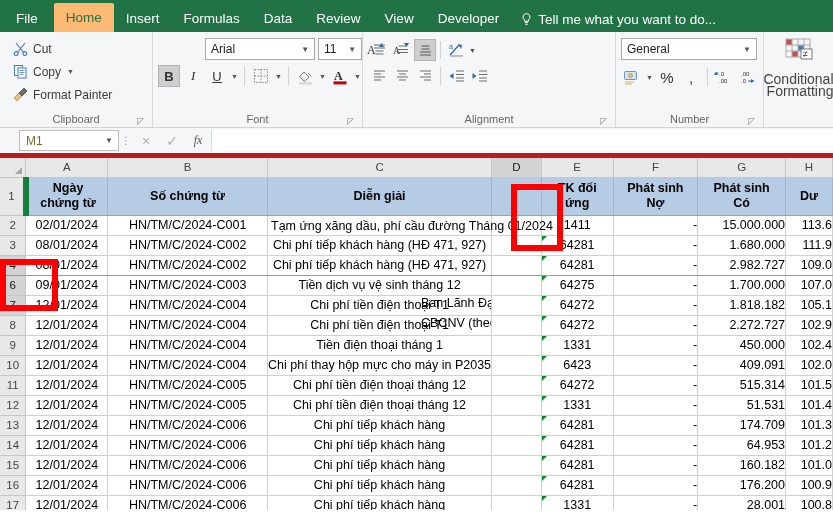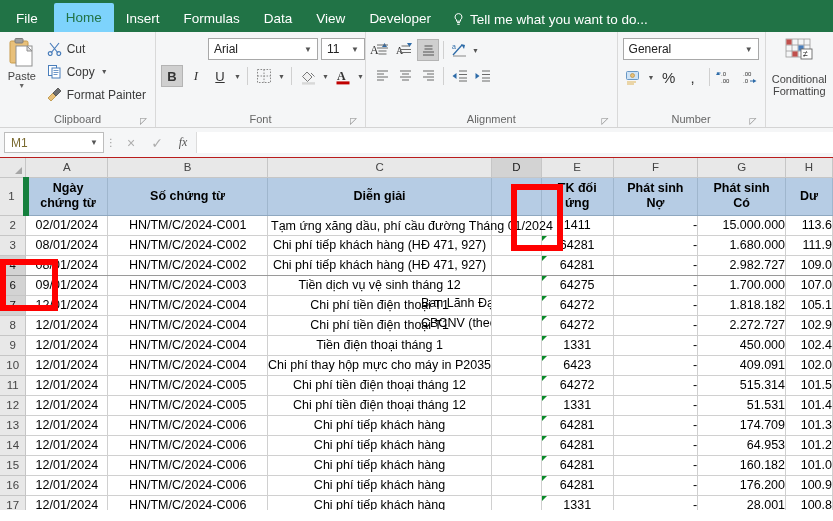--- a/index.html
+++ b/index.html
@@ -15,21 +15,21 @@
   .tabbar{
     height:32px; background:#217346; display:flex; align-items:flex-end;
     position:relative;
   }
   .tab{
     height:26px; line-height:26px; padding:0 12px; color:#ffffff;
     font-size:13.5px; white-space:nowrap; cursor:default;
   }
   .tab.file{ padding:0 16px; }
   .tab.active{
-    background:#7dd3fc; color:#217346; height:29px; line-height:29px;
+    background:#fdba74; color:#217346; height:29px; line-height:29px;
     border-radius:2px 2px 0 0; font-weight:400;
   }
   .tellme{
     display:flex; align-items:center; gap:6px; color:#ffffff; font-size:13.5px;
     height:26px; padding:0 10px; white-space:nowrap;
   }
   .bulb{ display:inline-block; width:11px; height:13px; position:relative; }
   .bulb svg{ display:block; }
 
   
@@ -89,21 +89,21 @@
   .alcol{ display:flex; flex-direction:column; gap:4px; padding-top:4px; }
   .wrapcol{ display:flex; flex-direction:column; gap:4px; padding:4px 0 0 6px; }
   .wrapbtn{
     display:flex; align-items:center; gap:5px; font-size:12.5px; color:#3b3b3b;
     height:22px; padding:0 3px; white-space:nowrap; cursor:default;
   }
 
   
   .fbar{
     height:30px; background:#f5f6f7; display:flex; align-items:center;
-    border-bottom:1px solid #b91c1c; padding:0 0 0 4px;
+    border-bottom:5px solid #b91c1c; padding:0 0 0 19px;
   }
   .namebox{
     width:100px; height:21px; background:#fff; border:1px solid #bdbdbd;
     display:flex; align-items:center; justify-content:space-between;
     font-size:12px; color:#7a6a2f; padding:0 2px 0 6px;
   }
   .namebox .nd{ font-size:8px; color:#555; padding-right:3px; }
   .grip{ width:14px; text-align:center; color:#9a9a9a; font-size:10px; letter-spacing:0; }
   .fbtns{ display:flex; align-items:center; gap:0px; }
   .fbtn{
@@ -181,47 +181,38 @@
 </style>
 </head>
 <body>
 
 <div class="tabbar">
   <div class="tab file">File</div>
   <div class="tab active">Home</div>
   <div class="tab">Insert</div>
   <div class="tab">Formulas</div>
   <div class="tab">Data</div>
+  <div class="tab">Review</div>
   <div class="tab">View</div>
   <div class="tab">Developer</div>
   <div class="tellme">
     <span class="bulb">
       <svg width="11" height="13" viewBox="0 0 11 13">
           <path d="M5.5 0.6a3.4 3.4 0 0 0-2 6.2v1.4h4V6.8a3.4 3.4 0 0 0-2-6.2z" fill="none" stroke="#ffffff" stroke-width="1"></path>
           <path d="M4 9.6h3M4.3 11.3h2.4" stroke="#ffffff" stroke-width="1"></path>
         </svg>
     </span>
     <span>Tell me what you want to do...</span>
   </div>
 </div>
 
 <div class="ribbon">
 
   <div class="group" style="width:155px;">
     <div class="group-body">
-      <div class="bigbtn">
-        <svg width="30" height="32" viewBox="0 0 30 32">
-          <rect x="3" y="4" width="18" height="22" rx="1.5" fill="#e8c07a" stroke="#c79b4a"></rect>
-          <rect x="8" y="1.5" width="8" height="4.5" rx="1" fill="#9f9f9f" stroke="#7d7d7d"></rect>
-          <rect x="9" y="9" width="16" height="20" fill="#ffffff" stroke="#8f8f8f"></rect>
-          <path d="M20 9 L25 14 L20 14 Z" fill="#dcdcdc" stroke="#8f8f8f"></path>
-        </svg>
-        <span class="lbl">Paste</span>
-        <span class="caret-sm">▼</span>
-      </div>
       <div class="smallcol">
         <div class="smallbtn">
           <svg width="15" height="15" viewBox="0 0 15 15">
             <path d="M3 2 L11 12 M12 2 L4 12" stroke="#4a7ebb" stroke-width="1.2" fill="none"></path>
             <circle cx="3.2" cy="12.6" r="1.9" fill="none" stroke="#4a7ebb" stroke-width="1.2"></circle>
             <circle cx="11.8" cy="12.6" r="1.9" fill="none" stroke="#4a7ebb" stroke-width="1.2"></circle>
           </svg>
           <span>Cut</span>
         </div>
         <div class="smallbtn">
@@ -427,21 +418,21 @@
             <rect x="4" y="2" width="24" height="18"></rect>
             <path d="M10 2v18M16 2v18M22 2v18M4 8h24M4 14h24"></path>
           </g>
           <rect x="4.4" y="2.4" width="5.2" height="5.2" fill="#c0504d"></rect>
           <rect x="16.4" y="8.4" width="5.2" height="5.2" fill="#4a7ebb"></rect>
           <rect x="10.4" y="14.4" width="5.2" height="5.2" fill="#c0504d"></rect>
           <rect x="19" y="12" width="11" height="10" fill="#ffffff" stroke="#6b6b6b" stroke-width="0.9"></rect>
           <text x="21" y="20" font-size="9" fill="#333" font-family="Liberation Sans, sans-serif">≠</text>
         </svg>
       </div>
-      <div style="font-size:11px;color:#444;line-height:12px;text-align:center;white-space:nowrap;">
+      <div style="font-size:14px;color:#444;line-height:12px;text-align:right;white-space:nowrap;">
         <div>Conditional</div>
         <div>Formatting</div>
       </div>
     </div>
   </div>
 </div>
 
 <div class="fbar">
   <div class="namebox">
     <span>M1</span>

